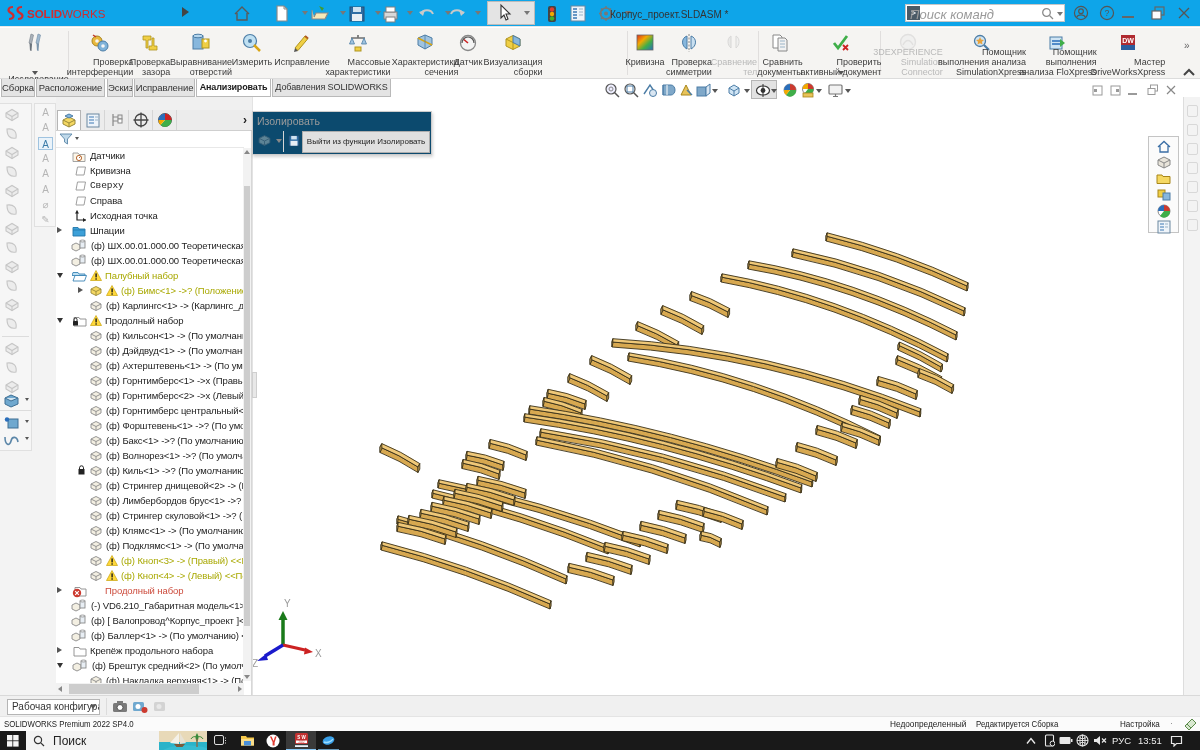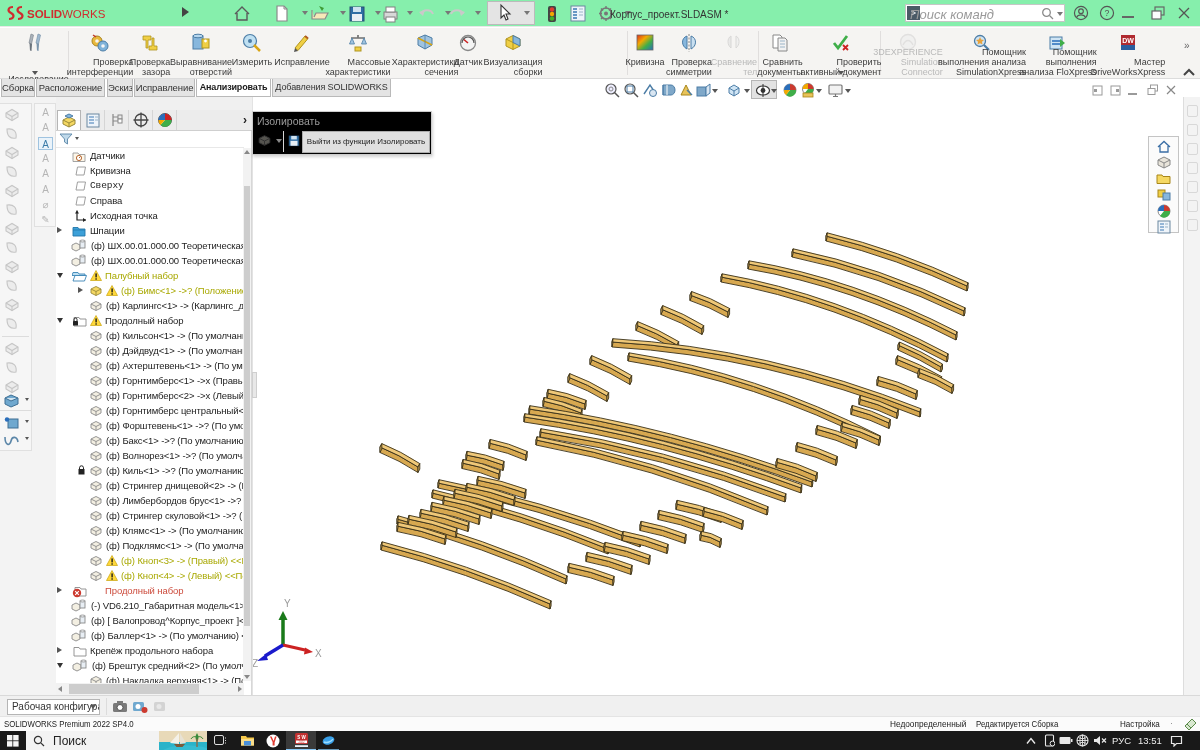--- a/index.html
+++ b/index.html
@@ -1,18 +1,18 @@
 <!DOCTYPE html>
 <html><head><meta charset="utf-8"><title>SW</title><style>
 *{margin:0;padding:0;box-sizing:border-box;}
 html,body{width:1200px;height:750px;overflow:hidden;}
 body{font-family:"Liberation Sans",sans-serif;background:#fff;position:relative;}
 .abs{position:absolute;}
 
-#titlebar{left:0;top:0;width:1200px;height:27px;background:#86efac;border-bottom:1px solid #e8e8e8;}
+#titlebar{left:0;top:0;width:1200px;height:27px;background:#0ea5e9;border-bottom:1px solid #e8e8e8;}
 .tbico{position:absolute;top:4px;width:20px;height:19px;}
 .dd{position:absolute;top:11px;width:0;height:0;border-left:3px solid transparent;border-right:3px solid transparent;border-top:4px solid #777;}
 #selbox{position:absolute;left:487px;top:1px;width:48px;height:24px;background:#e4e4e4;border:1px solid #bbb;}
 
 #ribbon{left:0;top:28px;width:1200px;height:51px;background:#f5f4f2;border-bottom:1px solid #dcdcdc;}
 .rb{position:absolute;top:0;height:50px;text-align:right;color:#3c3c3c;font-size:9px;line-height:10px;}
 .rb .ic{position:absolute;top:4px;left:50%;margin-left:-11px;width:22px;height:22px;}
 .rb .lb{position:absolute;top:29px;left:50%;transform:translateX(-50%);white-space:nowrap;}
 .rb.dis{color:#b9b9b9;}
 .rsep{position:absolute;top:3px;width:1px;height:44px;background:#e0dedd;}
@@ -41,21 +41,21 @@
 #vthumb{position:absolute;left:1px;top:38px;width:6px;height:440px;background:#cdcdcd;}
 #hscroll{position:absolute;left:0;top:586px;width:188px;height:12px;background:#f2f2f2;}
 #hthumb{position:absolute;left:13px;top:1px;width:130px;height:10px;background:#cdcdcd;}
 
 #viewport{left:252px;top:97px;width:931px;height:598px;background:#fff;}
 
 #taskpane{left:1183px;top:97px;width:17px;height:598px;background:#f3f3f3;border-left:1px solid #ddd;}
 
 #rpal{left:1148px;top:136px;width:31px;height:97px;background:#fbfbfb;border:1px solid #c4c4c4;}
 
-#isopop{left:252px;top:111px;width:180px;height:44px;background:#000000;border:1px solid #ccc;box-shadow:1px 2px 3px rgba(0,0,0,.18);}
+#isopop{left:252px;top:111px;width:180px;height:44px;background:#0c4a6e;border:1px solid #ccc;box-shadow:1px 2px 3px rgba(0,0,0,.18);}
 #isobtn{position:absolute;left:49px;top:19px;width:128px;height:22px;background:#e0e0e0;border:1px solid #adadad;font-size:8px;color:#222;text-align:center;line-height:20px;white-space:nowrap;overflow:hidden;}
 
 #cfgrow{left:0;top:695px;width:1200px;height:21px;background:#f0f0f0;border-top:1px solid #d9d9d9;}
 #cfgdd{position:absolute;left:7px;top:3px;width:93px;height:16px;background:#fff;border:1px solid #b5b5b5;font-size:10px;color:#333;line-height:14px;padding-left:4px;white-space:nowrap;overflow:hidden;}
 #statusbar{left:0;top:716px;width:1200px;height:15px;background:#fbfbfb;border-top:1px solid #e4e4e4;font-size:9px;color:#222;}
 #taskbar{left:0;top:731px;width:1200px;height:19px;background:#191919;}
 #tsearch{position:absolute;left:26px;top:0;width:133px;height:19px;background:#f3f3f3;}
 .tray{position:absolute;top:0;height:22px;color:#eee;font-size:9.5px;line-height:19px;}
 </style></head><body>
 <svg width="0" height="0" style="position:absolute">

